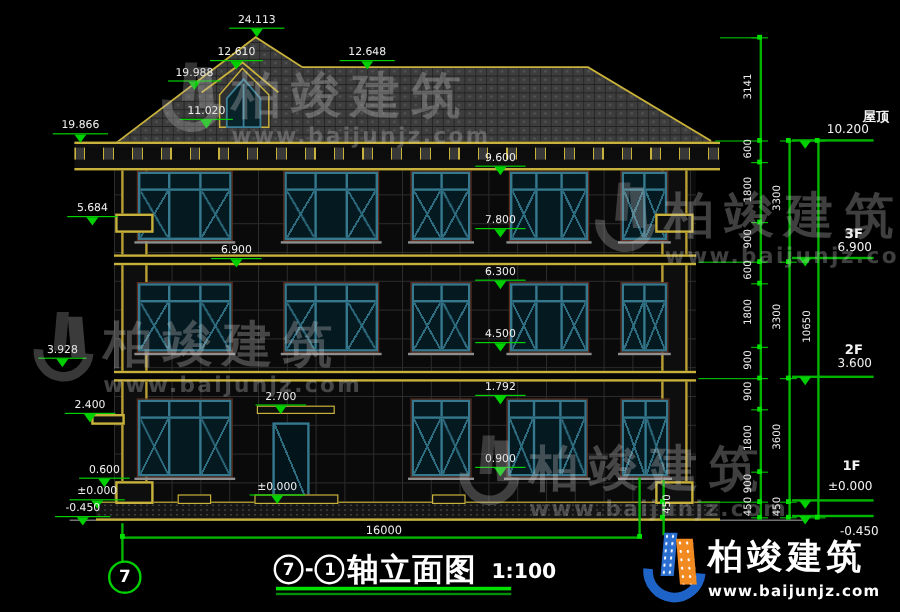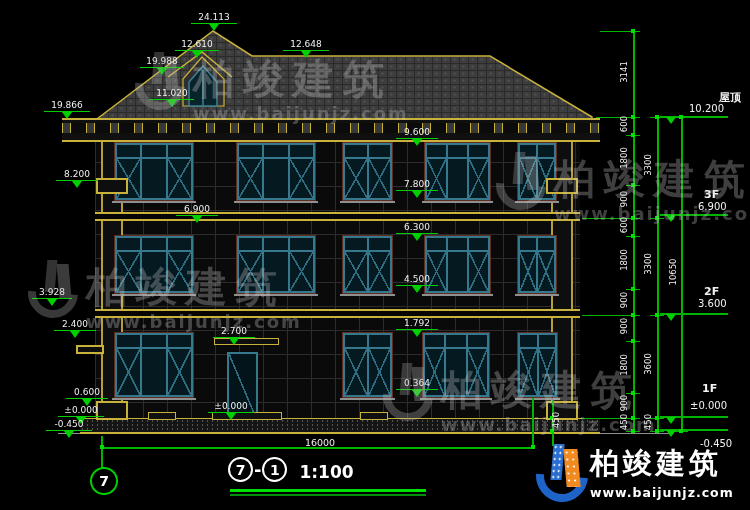--- a/index.html
+++ b/index.html
@@ -391,21 +391,21 @@
       <span class="t">12.648</span>
       <span class="bar"></span>
       <span class="tr3"></span>
     </div>
   <div class="lvl" style="left:44px;top:100px;width:46px">
       <span class="t">19.866</span>
       <span class="bar"></span>
       <span class="tr3"></span>
     </div>
   <div class="lvl" style="left:56px;top:169px;width:42px">
-      <span class="t">8.200</span>
+      <span class="t">5.684</span>
       <span class="bar"></span>
       <span class="tr3"></span>
     </div>
   <div class="lvl" style="left:176px;top:204px;width:42px">
       <span class="t">6.900</span>
       <span class="bar"></span>
       <span class="tr3"></span>
     </div>
   <div class="lvl" style="left:396px;top:127px;width:42px">
       <span class="t">9.600</span>
@@ -426,40 +426,40 @@
       <span class="t">4.500</span>
       <span class="bar"></span>
       <span class="tr3"></span>
     </div>
   <div class="lvl" style="left:396px;top:318px;width:42px">
       <span class="t">1.792</span>
       <span class="bar"></span>
       <span class="tr3"></span>
     </div>
   <div class="lvl" style="left:396px;top:378px;width:42px">
-      <span class="t">0.364</span>
+      <span class="t">0.900</span>
       <span class="bar"></span>
       <span class="tr3"></span>
     </div>
   <div class="lvl" style="left:213px;top:326px;width:42px">
       <span class="t">2.700</span>
       <span class="bar"></span>
       <span class="tr3"></span>
     </div>
   <div class="lvl" style="left:208px;top:401px;width:46px">
       <span class="t">±0.000</span>
       <span class="bar"></span>
       <span class="tr3"></span>
     </div>
   <div class="lvl" style="left:32px;top:287px;width:40px">
       <span class="t">3.928</span>
       <span class="bar"></span>
       <span class="tr3"></span>
     </div>
-  <div class="lvl" style="left:54px;top:319px;width:42px">
+  <div class="lvl" style="left:54px;top:333px;width:42px">
       <span class="t">2.400</span>
       <span class="bar"></span>
       <span class="tr3"></span>
     </div>
   <div class="lvl" style="left:66px;top:387px;width:42px">
       <span class="t">0.600</span>
       <span class="bar"></span>
       <span class="tr3"></span>
     </div>
   <div class="lvl" style="left:58px;top:405px;width:46px">
@@ -502,20 +502,21 @@
   <span class="fm-elev" style="left:700px;top:438px">-0.450</span>
 
   <div class="dimtext" style="left:280px;top:437px;width:80px">16000</div>
 
   <div class="bubble">7</div>
 
   <div class="title-row">
     <span class="circnum">7</span>
     <span class="tdash">-</span>
     <span class="circnum">1</span>
+    <span class="tname">轴立面图</span>
     <span class="tscale">1:100</span>
   </div>
   <div class="uline1"></div>
   <div class="uline2"></div>
 
   <div class="wm" style="left:135px;top:52px">
     <div class="wm-icon">
         <div class="sw"></div>
         <div class="b1"></div>
         <div class="b2"></div>

